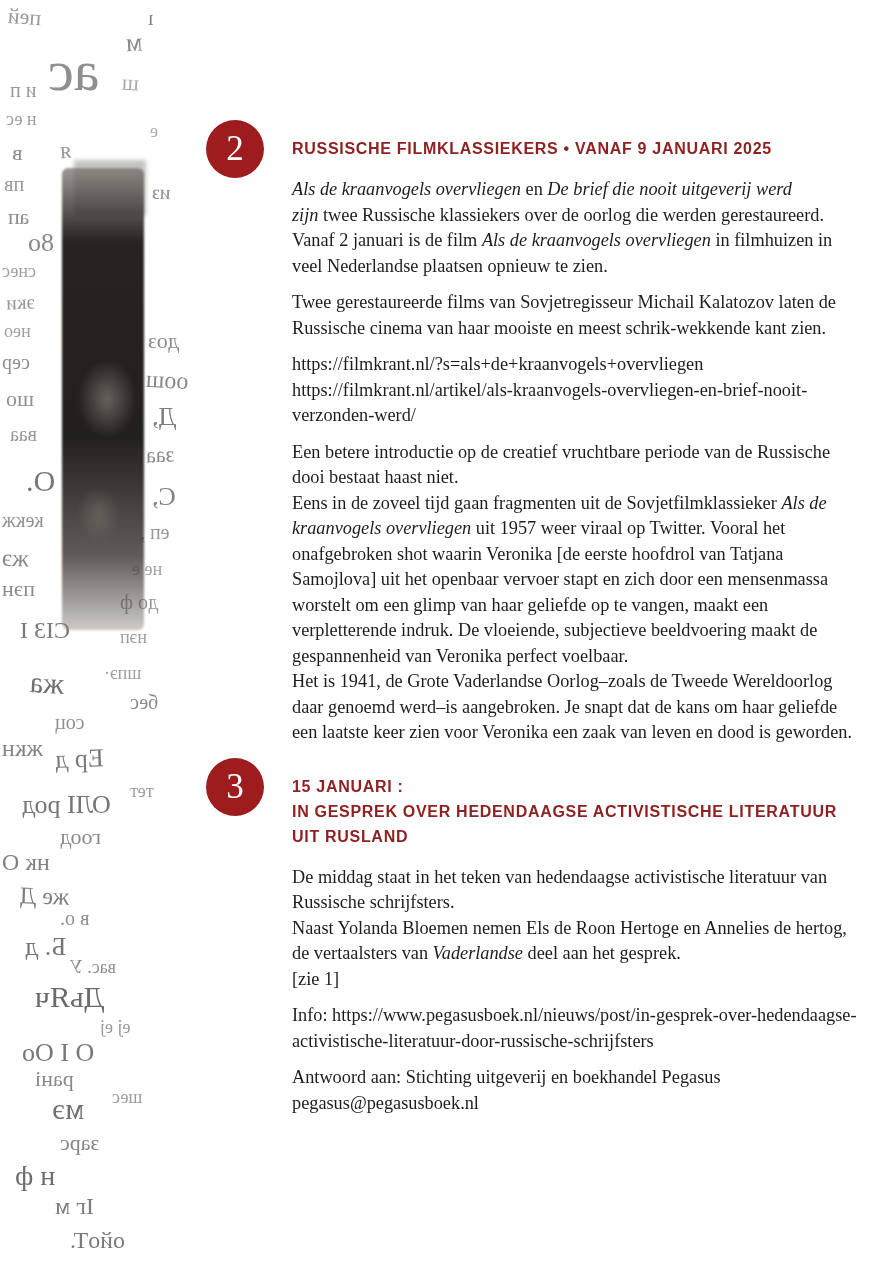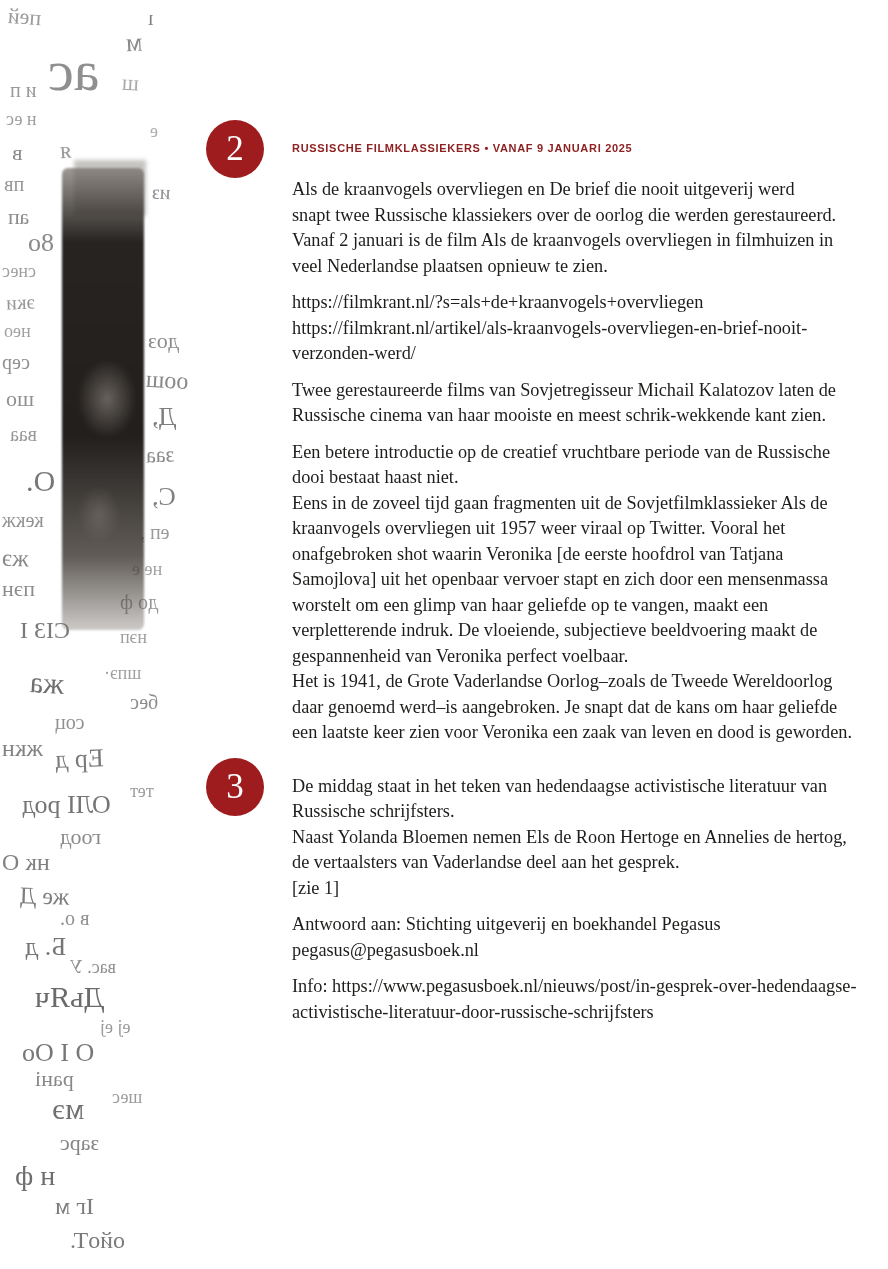--- a/index.html
+++ b/index.html
@@ -19,26 +19,26 @@
   .smudge-cap{position:absolute;left:74px;top:160px;width:72px;height:56px;
         background:rgba(150,145,140,.55);filter:blur(2px);}
   
   .content{position:absolute;left:292px;top:136px;width:572px;}
   .sec{position:relative;}
   .sec + .sec{margin-top:28px;}
   .badge{position:absolute;left:-86px;top:-16px;width:58px;height:58px;border-radius:50%;
         background:var(--accent,#9e1b1e);color:#fff;display:flex;align-items:center;
         justify-content:center;font-family:"Liberation Serif",serif;font-size:35px;font-weight:400;}
   .heading{margin:0 0 16px;font-family:"Liberation Sans",sans-serif;font-weight:700;
-        font-size:11px;line-height:25px;letter-spacing:.7px;color:var(--heading,#8e2121);
+        font-size:16px;line-height:25px;letter-spacing:.7px;color:var(--heading,#8e2121);
         white-space:pre-line;}
   .body p.par{margin:0 0 11px;font-family:"Liberation Serif",serif;font-size:18.3px;
         line-height:25.5px;color:var(--body,#1d1d1b);white-space:pre-wrap;
         overflow-wrap:break-word;}
-  .par .it{}
+  .par .it{font-style:italic;}
   .par .lnk{color:var(--body,#1d1d1b);text-decoration:none;cursor:pointer;}
 </style>
 </head>
 <body>
 
 <div class="page">
 
   <div class="texture">
       <span style="left: 8px; top: 6px; font-size: 22px; color: rgb(154, 154, 154); transform: scaleX(-1) rotate(-4deg);">пей</span>
       <span style="left: 148px; top: 8px; font-size: 20px; color: rgb(127, 127, 127); transform: scaleX(-1) rotate(0deg);">ı</span>
@@ -104,38 +104,41 @@
 
   <div class="content">
 
     <section class="sec">
       <div class="badge">
         <span>2</span>
       </div>
       <h2 class="heading">RUSSISCHE FILMKLASSIEKERS  • VANAF 9 JANUARI 2025</h2>
       <div class="body">
           <p class="par"><span class="it">Als de kraanvogels overvliegen</span><span> en </span><span class="it">De brief die nooit uitgeverij werd</span><span>
-</span><span class="it">snapt</span><span> twee Russische klassiekers over de oorlog die werden gerestaureerd. Vanaf 2 januari is de film </span><span class="it">Als de kraanvogels overvliegen</span><span> in filmhuizen in veel Nederlandse plaatsen opnieuw te zien.</span></p>
+</span><span class="it">zijn</span><span> twee Russische klassiekers over de oorlog die werden gerestaureerd. Vanaf 2 januari is de film </span><span class="it">Als de kraanvogels overvliegen</span><span> in filmhuizen in veel Nederlandse plaatsen opnieuw te zien.</span></p>
+          <p class="par"><span>Twee gerestaureerde films van Sovjetregisseur Michail Kalatozov laten de Russische cinema van haar mooiste en meest schrik-wekkende kant zien.</span></p>
           <p class="par"><span class="lnk">https://filmkrant.nl/?s=als+de+kraanvogels+overvliegen</span><span>
 </span><span class="lnk">https://filmkrant.nl/artikel/als-kraanvogels-overvliegen-en-brief-nooit-verzonden-werd/</span></p>
-          <p class="par"><span>Twee gerestaureerde films van Sovjetregisseur Michail Kalatozov laten de Russische cinema van haar mooiste en meest schrik-wekkende kant zien.</span></p>
           <p class="par"><span>Een betere introductie op de creatief vruchtbare periode van de Russische dooi bestaat haast niet.
 Eens in de zoveel tijd gaan fragmenten uit de Sovjetfilmklassieker </span><span class="it">Als de kraanvogels overvliegen</span><span> uit 1957 weer viraal op Twitter. Vooral het onafgebroken shot waarin Veronika [de eerste hoofdrol van Tatjana Samojlova] uit het openbaar vervoer stapt en zich door een mensenmassa worstelt om een glimp van haar geliefde op te vangen, maakt een verpletterende indruk. De vloeiende, subjectieve beeldvoering maakt de gespannenheid van Veronika perfect voelbaar.
 Het is 1941, de Grote Vaderlandse Oorlog–zoals de Tweede Wereldoorlog daar genoemd werd–is aangebroken. Je snapt dat de kans om haar geliefde een laatste keer zien voor Veronika een zaak van leven en dood is geworden.</span></p>
         </div>
     </section>
 
     <section class="sec">
       <div class="badge">
         <span>3</span>
       </div>
+      <h2 class="heading">15 JANUARI :
+IN GESPREK OVER HEDENDAAGSE ACTIVISTISCHE LITERATUUR
+UIT RUSLAND</h2>
       <div class="body">
           <p class="par"><span>De middag staat in het teken van hedendaagse activistische literatuur van Russische schrijfsters.
 Naast Yolanda Bloemen nemen Els de Roon Hertoge en Annelies de hertog, de vertaalsters van </span><span class="it">Vaderlandse</span><span> deel aan het gesprek.
 [zie 1]</span></p>
+          <p class="par"><span>Info: </span><span class="lnk">https://www.pegasusboek.nl/nieuws/post/in-gesprek-over-hedendaagse-activistische-literatuur-door-russische-schrijfsters</span></p>
           <p class="par"><span>Antwoord aan: Stichting uitgeverij en boekhandel Pegasus
 </span><span class="lnk">pegasus@pegasusboek.nl</span></p>
-          <p class="par"><span>Info: </span><span class="lnk">https://www.pegasusboek.nl/nieuws/post/in-gesprek-over-hedendaagse-activistische-literatuur-door-russische-schrijfsters</span></p>
         </div>
     </section>
 
   </div>
 </div>
 
 </body></html>

